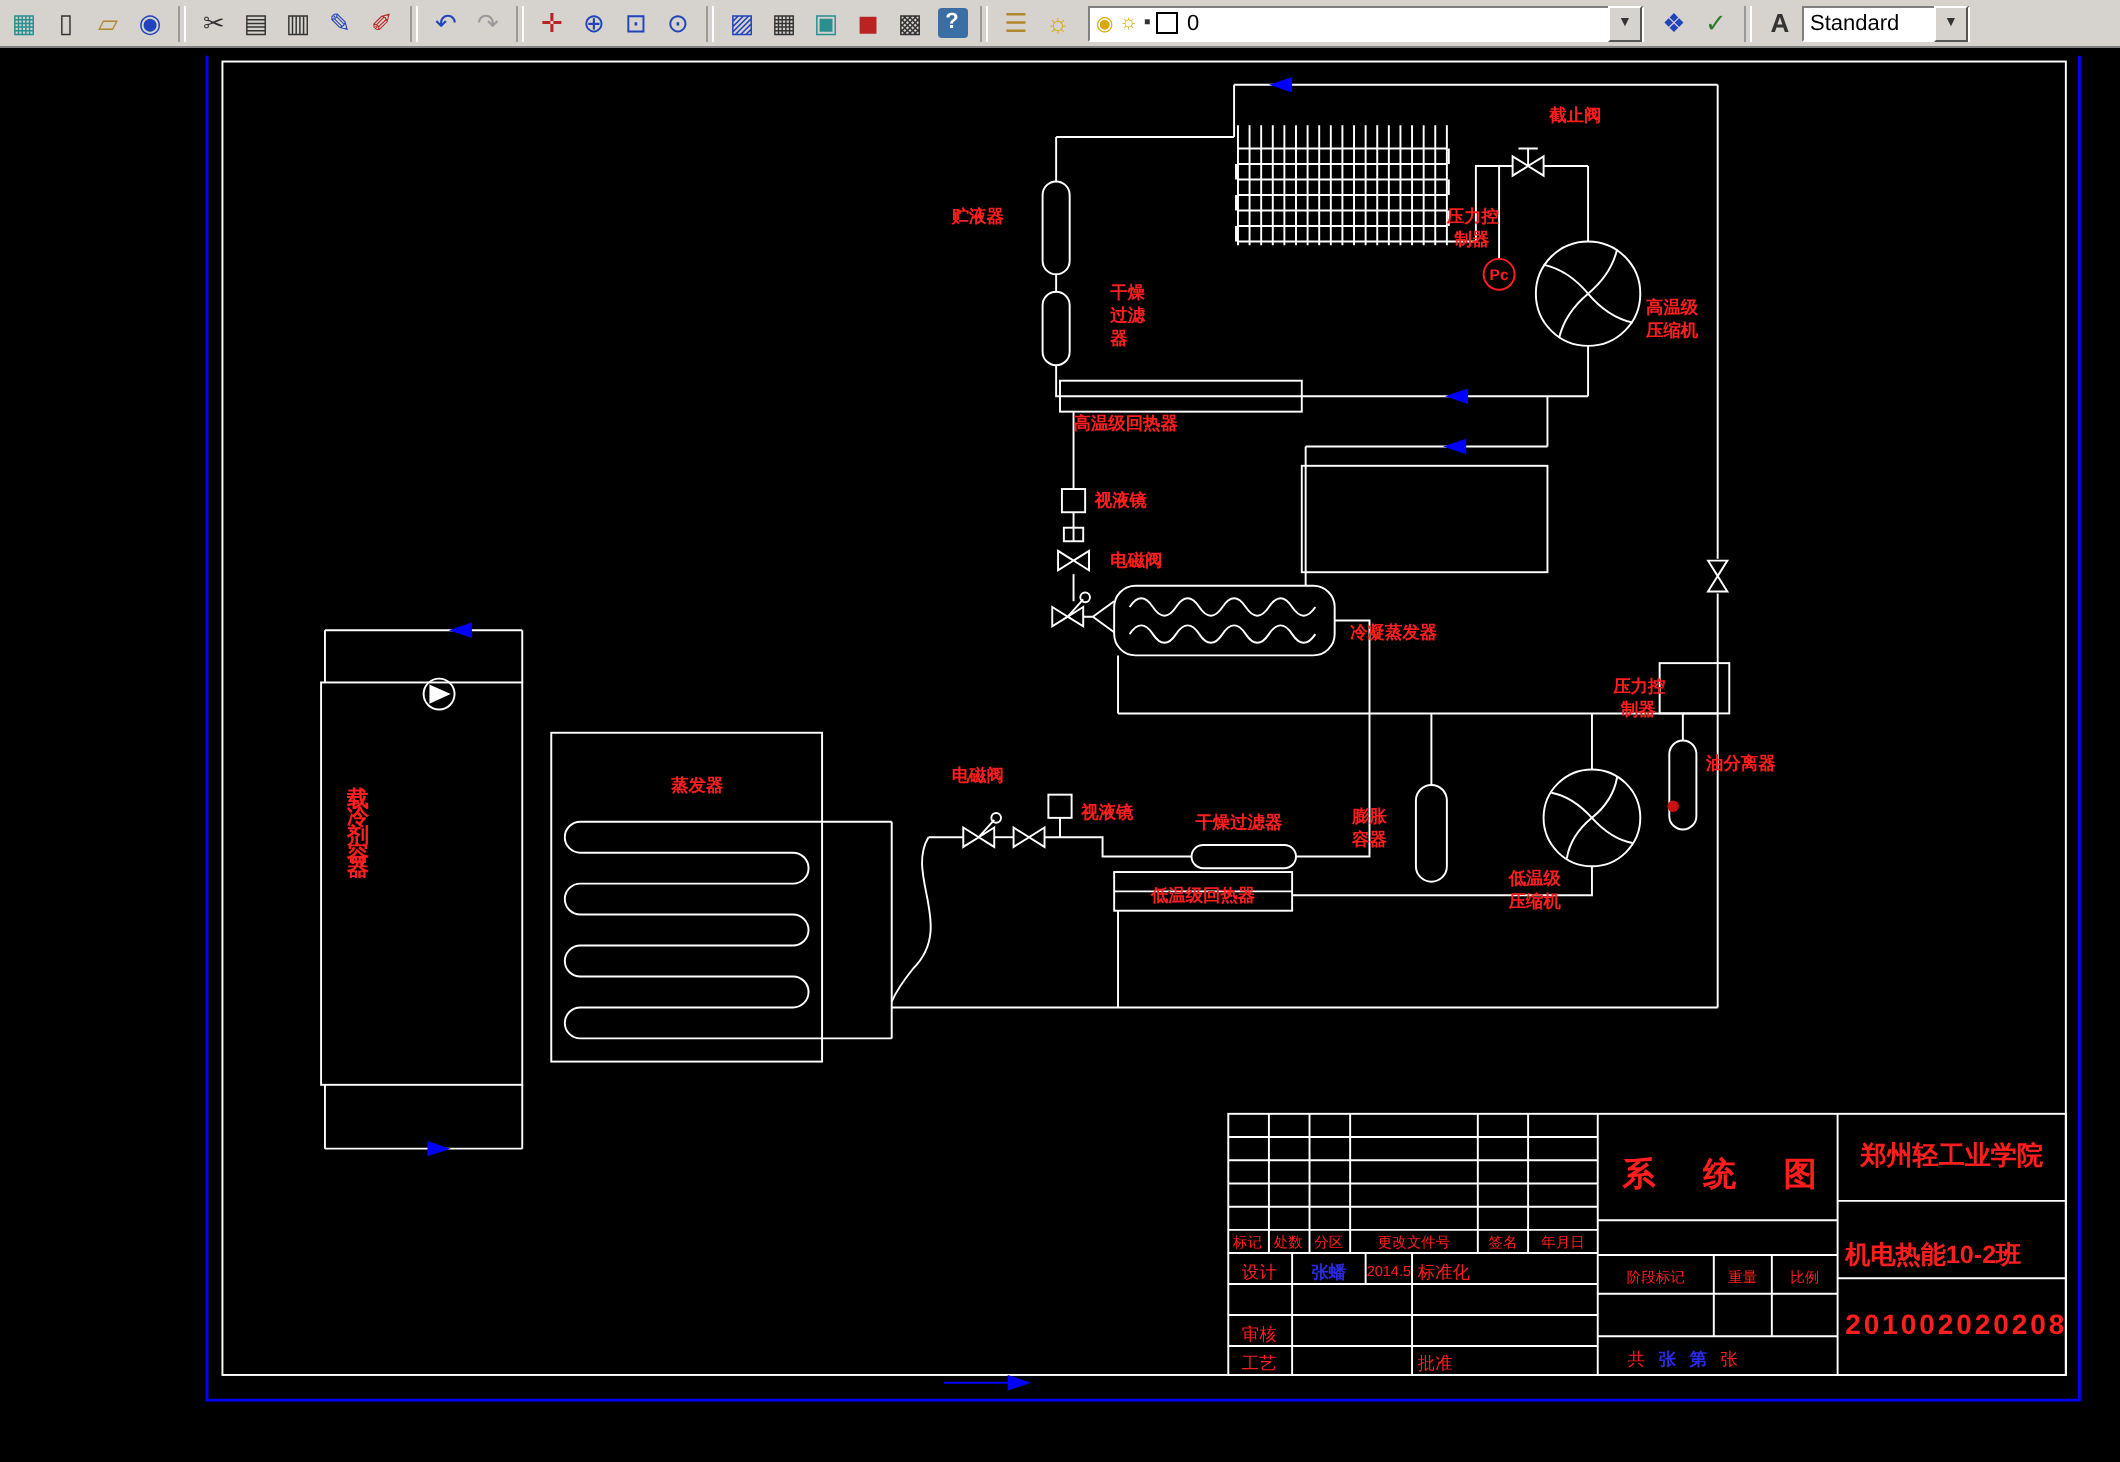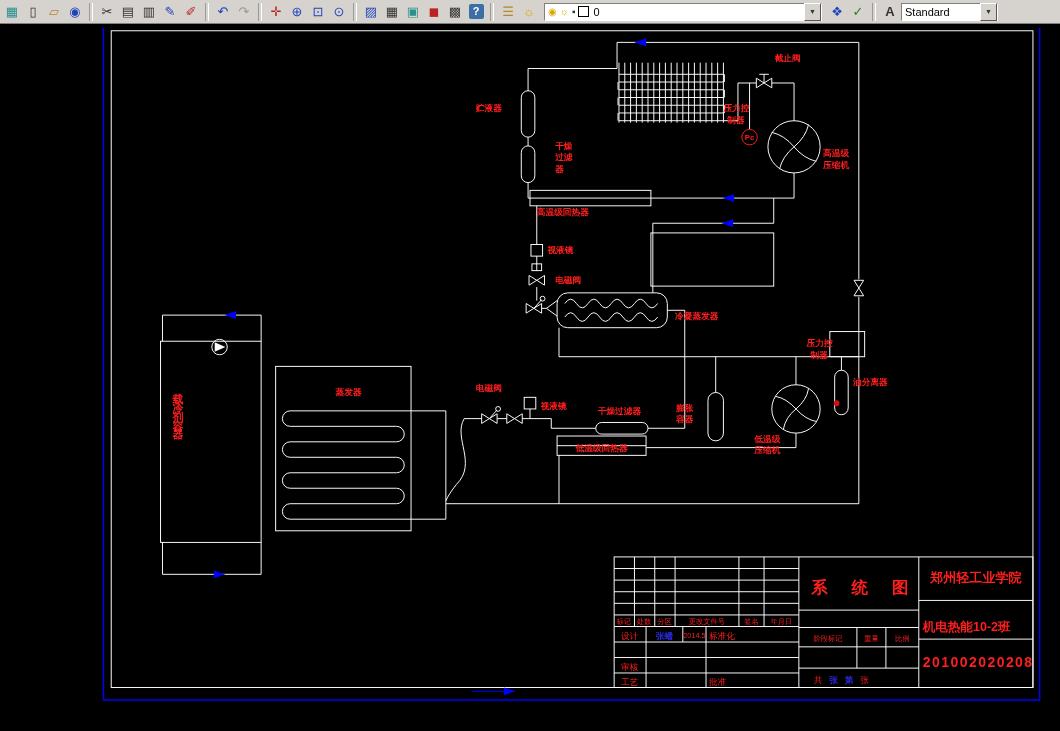--- a/index.html
+++ b/index.html
@@ -20,21 +20,21 @@
     font-weight:bold;border-radius:2px;display:flex;align-items:center;justify-content:center;}
   .dropdown{height:18px;background:#fff;border:1px solid;
     border-color:#808080 #fff #fff #808080;display:flex;align-items:center;
     font-size:11px;color:#000;padding-left:3px;box-sizing:border-box;flex:0 0 auto;}
   .dd-btn{width:15px;height:16px;margin-left:auto;background:#d6d3ce;
     border:1px solid;border-color:#fff #555 #555 #fff;font-size:7px;color:#333;
     display:flex;align-items:center;justify-content:center;}
   .mini{font-size:10px;margin-right:3px;}
   .swatch{width:9px;height:9px;background:#fff;border:1px solid #000;margin-right:4px;}
   .layer-dd{width:278px;margin-left:4px;margin-right:4px;}
-  .style-dd{width:97px;}
+  .style-dd{width:84px;}
   
   .canvas{position:absolute;top:24px;left:0;width:1060px;height:707px;background:#000;}
   svg text{font-family:"Liberation Sans",sans-serif;}
   .lbl{fill:#ff1e1e;font-size:9px;font-weight:bold;}
   .tbt{fill:#ff1e1e;font-size:7.5px;}
   .tbt9{fill:#ff1e1e;font-size:9px;}
   .blue-t{fill:#2a2ae0;font-weight:bold;}
   .big-red{fill:#ff1e1e;font-size:17px;font-weight:bold;letter-spacing:10px;}
   .school{fill:#ff1e1e;font-size:13.5px;font-weight:bold;}
   .cls{fill:#ff1e1e;font-size:13px;font-weight:bold;}

